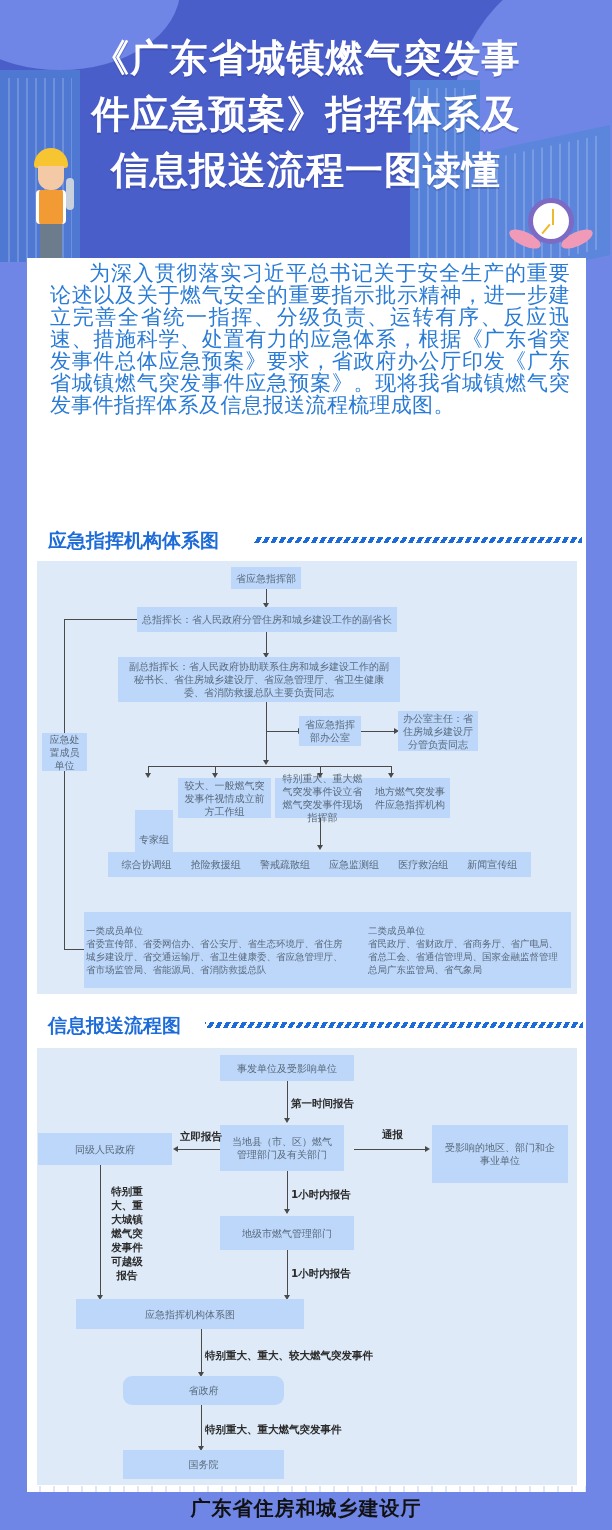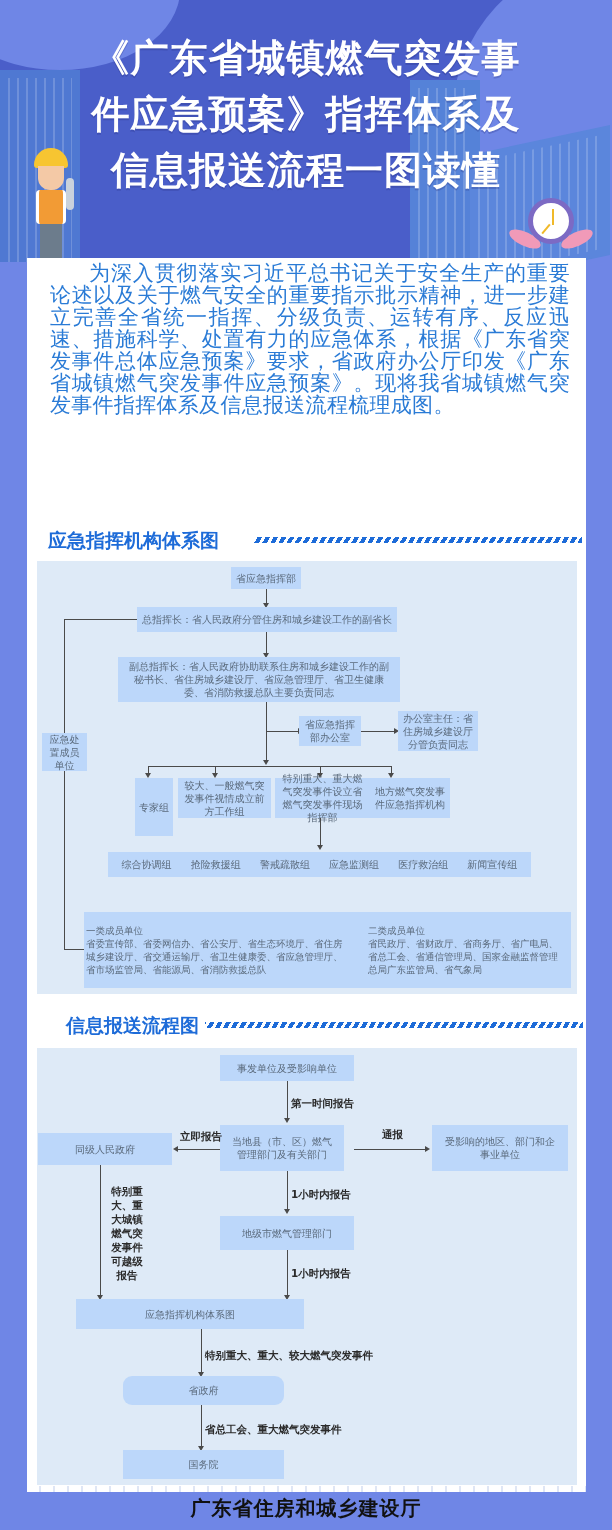--- a/index.html
+++ b/index.html
@@ -152,21 +152,21 @@
 <div class="line hl" style="left:148px; top:766px; width:244px;"></div>
 <div class="line vl" style="left:148px; top:766px; height:8px;"></div>
 <div class="arr-d" style="left:145px; top:773px;"></div>
 <div class="line vl" style="left:215px; top:766px; height:8px;"></div>
 <div class="arr-d" style="left:212px; top:773px;"></div>
 <div class="line vl" style="left:320px; top:766px; height:8px;"></div>
 <div class="arr-d" style="left:317px; top:773px;"></div>
 <div class="line vl" style="left:391px; top:766px; height:8px;"></div>
 <div class="arr-d" style="left:388px; top:773px;"></div>
 
-<div class="box" style="left:135px; top:778px; width:38px; height:58px;">专家组</div>
+<div class="box" style="left:135px; top:810px; width:38px; height:58px;">专家组</div>
 <div class="box" style="left:178px; top:778px; width:93px; height:40px;">较大、一般燃气突发事件视情成立前方工作组</div>
 <div class="box" style="left:275px; top:778px; width:95px; height:40px;">特别重大、重大燃气突发事件设立省燃气突发事件现场指挥部</div>
 <div class="box" style="left:358px; top:778px; width:80px; height:40px;margin-left:12px;">地方燃气突发事件应急指挥机构</div>
 
 <div class="line vl" style="left:320px; top:818px; height:28px;"></div>
 <div class="arr-d" style="left:317px; top:845px;"></div>
 
 <div class="box" style="left:108px; top:852px; width:423px; height:25px; justify-content:space-around;">
   <span>综合协调组</span>
   <span>抢险救援组</span>
@@ -179,41 +179,41 @@
 <div class="box" style="left:84px; top:912px; width:487px; height:76px;"></div>
 <div class="members" style="left:86px; top:924px; width:262px;">
   <div>一类成员单位</div>
   <div>省委宣传部、省委网信办、省公安厅、省生态环境厅、省住房城乡建设厅、省交通运输厅、省卫生健康委、省应急管理厅、省市场监管局、省能源局、省消防救援总队</div>
 </div>
 <div class="members" style="left:368px; top:924px; width:198px;">
   <div>二类成员单位</div>
   <div>省民政厅、省财政厅、省商务厅、省广电局、省总工会、省通信管理局、国家金融监督管理总局广东监管局、省气象局</div>
 </div>
 
-<div class="section-title" style="top:1013px;margin-left:18px;">信息报送流程图</div>
+<div class="section-title" style="top:1013px;">信息报送流程图</div>
 <div class="section-stripe" style="left:205px; top:1022px; width:378px;"></div>
 
 <div class="panel" style="left:37px; top:1048px; width:540px; height:437px;"></div>
 
 <div class="box" style="left:220px; top:1055px; width:134px; height:26px;">事发单位及受影响单位</div>
 <div class="line vl" style="left:287px; top:1081px; height:38px;"></div>
 <div class="arr-d" style="left:284px; top:1118px;"></div>
 <div class="lbl" style="left:291px; top:1097px;">第一时间报告</div>
 
 <div class="box" style="left:220px; top:1125px; width:124px; height:46px; padding:2px 10px;">当地县（市、区）燃气管理部门及有关部门</div>
 
 <div class="line hl" style="left:178px; top:1149px; width:42px;"></div>
 <div class="arr-l" style="left:173px; top:1146px;"></div>
 <div class="lbl" style="left:180px; top:1130px;">立即报告</div>
 <div class="box" style="left:38px; top:1133px; width:134px; height:32px;">同级人民政府</div>
 
 <div class="line hl" style="left:354px; top:1149px; width:72px;"></div>
 <div class="arr-r" style="left:425px; top:1146px;"></div>
 <div class="lbl" style="left:382px; top:1128px;">通报</div>
-<div class="box" style="left:432px; top:1125px; width:136px; height:46px; padding:2px 10px;">受影响的地区、部门和企事业单位</div>
+<div class="box" style="left:432px; top:1125px; width:136px; height:58px; padding:2px 10px;">受影响的地区、部门和企事业单位</div>
 
 <div class="line vl" style="left:287px; top:1171px; height:39px;"></div>
 <div class="arr-d" style="left:284px; top:1209px;"></div>
 <div class="lbl" style="left:291px; top:1188px;">1小时内报告</div>
 
 <div class="box" style="left:220px; top:1216px; width:134px; height:34px;">地级市燃气管理部门</div>
 <div class="line vl" style="left:287px; top:1250px; height:46px;"></div>
 <div class="arr-d" style="left:284px; top:1295px;"></div>
 <div class="lbl" style="left:291px; top:1267px;">1小时内报告</div>
 
@@ -230,17 +230,17 @@
 </div>
 
 <div class="box" style="left:76px; top:1299px; width:228px; height:30px;">应急指挥机构体系图</div>
 <div class="line vl" style="left:201px; top:1329px; height:44px;"></div>
 <div class="arr-d" style="left:198px; top:1372px;"></div>
 <div class="lbl" style="left:205px; top:1349px;">特别重大、重大、较大燃气突发事件</div>
 
 <div class="box" style="left:123px; top:1376px; width:161px; height:29px;border-radius:9px;">省政府</div>
 <div class="line vl" style="left:201px; top:1405px; height:42px;"></div>
 <div class="arr-d" style="left:198px; top:1446px;"></div>
-<div class="lbl" style="left:205px; top:1423px;">省总工会、重大燃气突发事件</div>
+<div class="lbl" style="left:205px; top:1423px;">特别重大、重大燃气突发事件</div>
 
 <div class="box" style="left:123px; top:1450px; width:161px; height:29px;">国务院</div>
 
 <div class="footer">广东省住房和城乡建设厅</div>
 
 </body></html>

